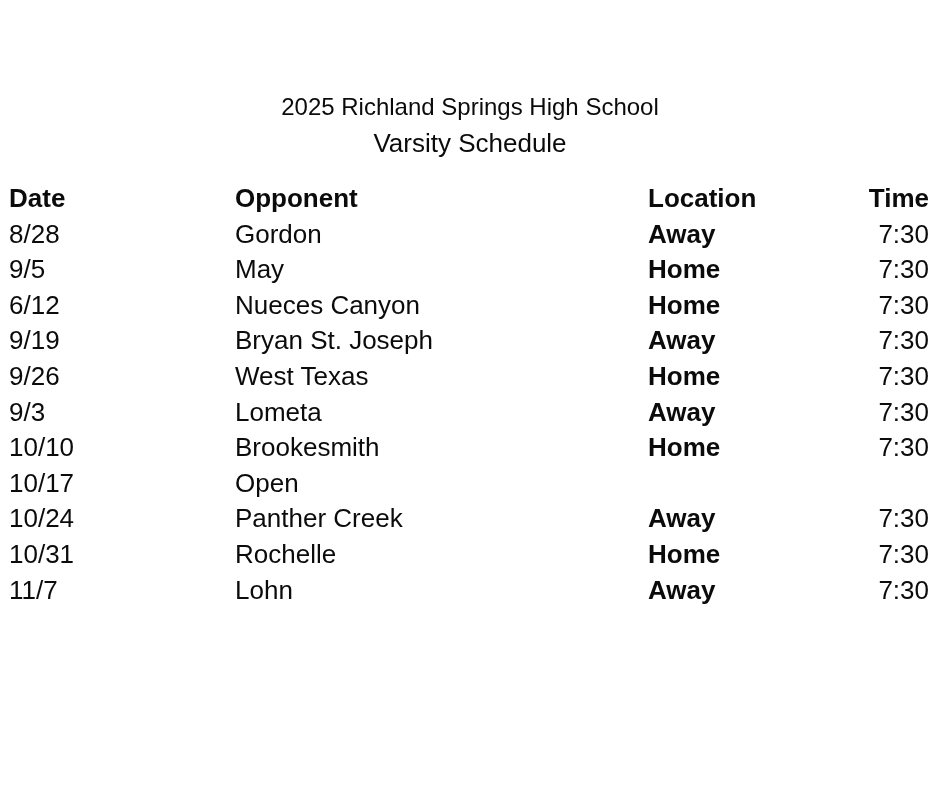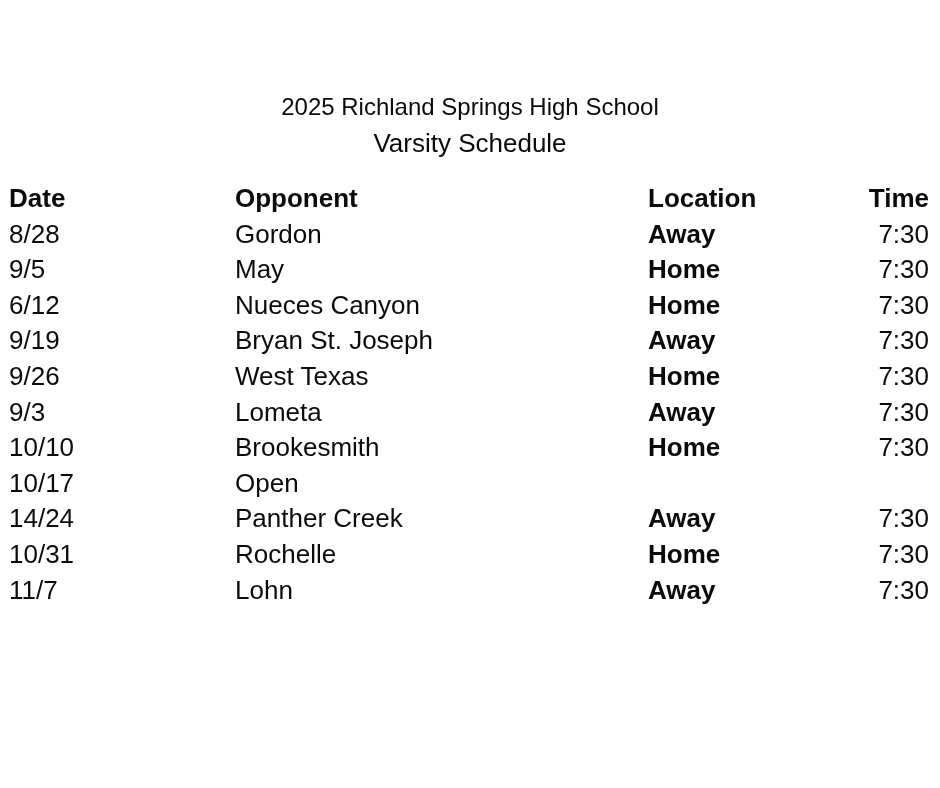--- a/index.html
+++ b/index.html
@@ -127,21 +127,21 @@
   </div>
 
   <div class="row">
     <span class="cell c-date">10/17</span>
     <span class="cell c-opponent">Open</span>
     <span class="cell c-location"></span>
     <span class="cell c-time"></span>
   </div>
 
   <div class="row">
-    <span class="cell c-date">14/24</span>
+    <span class="cell c-date">10/24</span>
     <span class="cell c-opponent">Panther Creek</span>
     <span class="cell c-location">Away</span>
     <span class="cell c-time">7:30</span>
   </div>
 
   <div class="row">
     <span class="cell c-date">10/31</span>
     <span class="cell c-opponent">Rochelle</span>
     <span class="cell c-location">Home</span>
     <span class="cell c-time">7:30</span>

